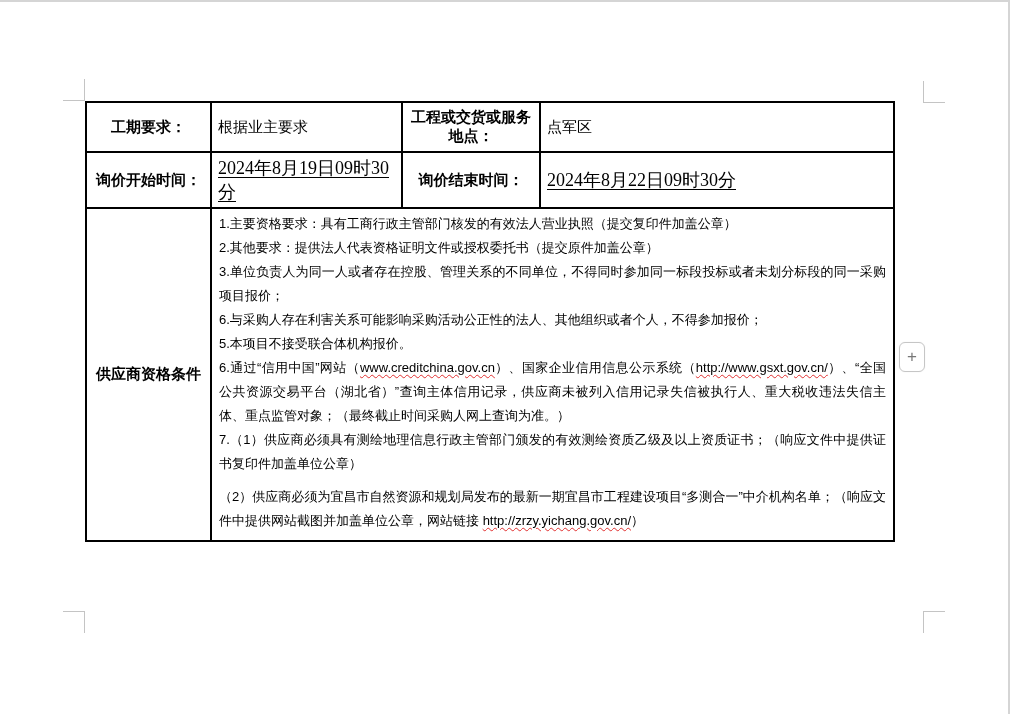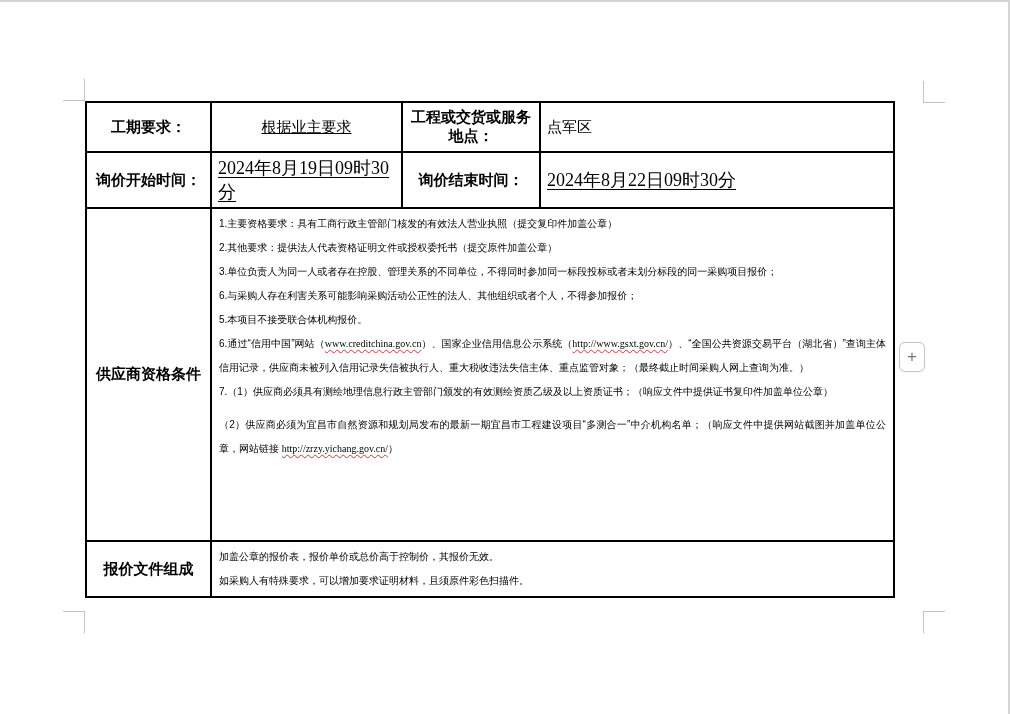--- a/index.html
+++ b/index.html
@@ -27,39 +27,39 @@
   
   table.doc-table {
     position: absolute; left: 85px; top: 101px;
     width: 808px;
     border-collapse: collapse;
     table-layout: fixed;
   }
   .doc-table td { border: 2px solid #000; padding: 2px 6px; vertical-align: middle; overflow: hidden; }
   .label { font-weight: bold; font-size: 15px; text-align: center; }
   .val   { font-size: 15px; }
-  .right  { text-align: center; text-decoration: underline; }
+  .right  { text-align: left; }
   .center { }
   .r1 { height: 50px; }
   .r2 { height: 56px; }
   .r3 { height: 333px; }
   .r4 { height: 49px; }
   .r5 { height: 24px; }
   td.content { vertical-align: top; padding: 3px 7px; }
-  .para { margin: 0; font-size: 10px; line-height: 24px; text-align: justify; }
+  .para { margin: 0; font-size: 13px; line-height: 24px; text-align: justify; }
   #qual-paras p:nth-child(8) { margin-top: 9px; }
 
   .date {
     text-decoration: underline;
     text-underline-offset: 3px;
     font-family: "Liberation Serif", serif;
     font-size: 18px;
   }
   .url {
-    font-family: Liberation Serif, serif;
+    font-family: Liberation Sans, sans-serif;
     text-decoration: underline;
     text-decoration-style: wavy;
     text-decoration-color: #e03030;
     text-decoration-thickness: 1px;
     text-underline-offset: 2px;
   }
 
   
   .plus-btn {
     position: absolute; left: 899px; top: 342px;
@@ -119,25 +119,18 @@
               <p class="para"><span>2.其他要求：提供法人代表资格证明文件或授权委托书（提交原件加盖公章）</span></p>
               <p class="para"><span>3.单位负责人为同一人或者存在控股、管理关系的不同单位，不得同时参加同一标段投标或者未划分标段的同一采购项目报价；</span></p>
               <p class="para"><span>6.与采购人存在利害关系可能影响采购活动公正性的法人、其他组织或者个人，不得参加报价；</span></p>
               <p class="para"><span>5.本项目不接受联合体机构报价。</span></p>
               <p class="para"><span>6.通过“信用中国”网站（</span><span class="url">www.creditchina.gov.cn</span><span>）、国家企业信用信息公示系统（</span><span class="url">http://www.gsxt.gov.cn/</span><span>）、“全国公共资源交易平台（湖北省）”查询主体信用记录，供应商未被列入信用记录失信被执行人、重大税收违法失信主体、重点监管对象；（最终截止时间采购人网上查询为准。）</span></p>
               <p class="para"><span>7.（1）供应商必须具有测绘地理信息行政主管部门颁发的有效测绘资质乙级及以上资质证书；（响应文件中提供证书复印件加盖单位公章）</span></p>
               <p class="para"><span>（2）供应商必须为宜昌市自然资源和规划局发布的最新一期宜昌市工程建设项目“多测合一”中介机构名单；（响应文件中提供网站截图并加盖单位公章，网站链接 </span><span class="url">http://zrzy.yichang.gov.cn/</span><span>）</span></p>
             </div>
         </td>
       </tr>
-      <tr class="r4">
-        <td class="label">报价文件组成</td>
-        <td class="content" colspan="3">
-          <p class="para">加盖公章的报价表，报价单价或总价高于控制价，其报价无效。</p>
-          <p class="para">如采购人有特殊要求，可以增加要求证明材料，且须原件彩色扫描件。</p>
-        </td>
-      </tr>
     </tbody>
   </table>
 
   <div class="plus-btn">+</div>
 
 </div>
 
 </body></html>

